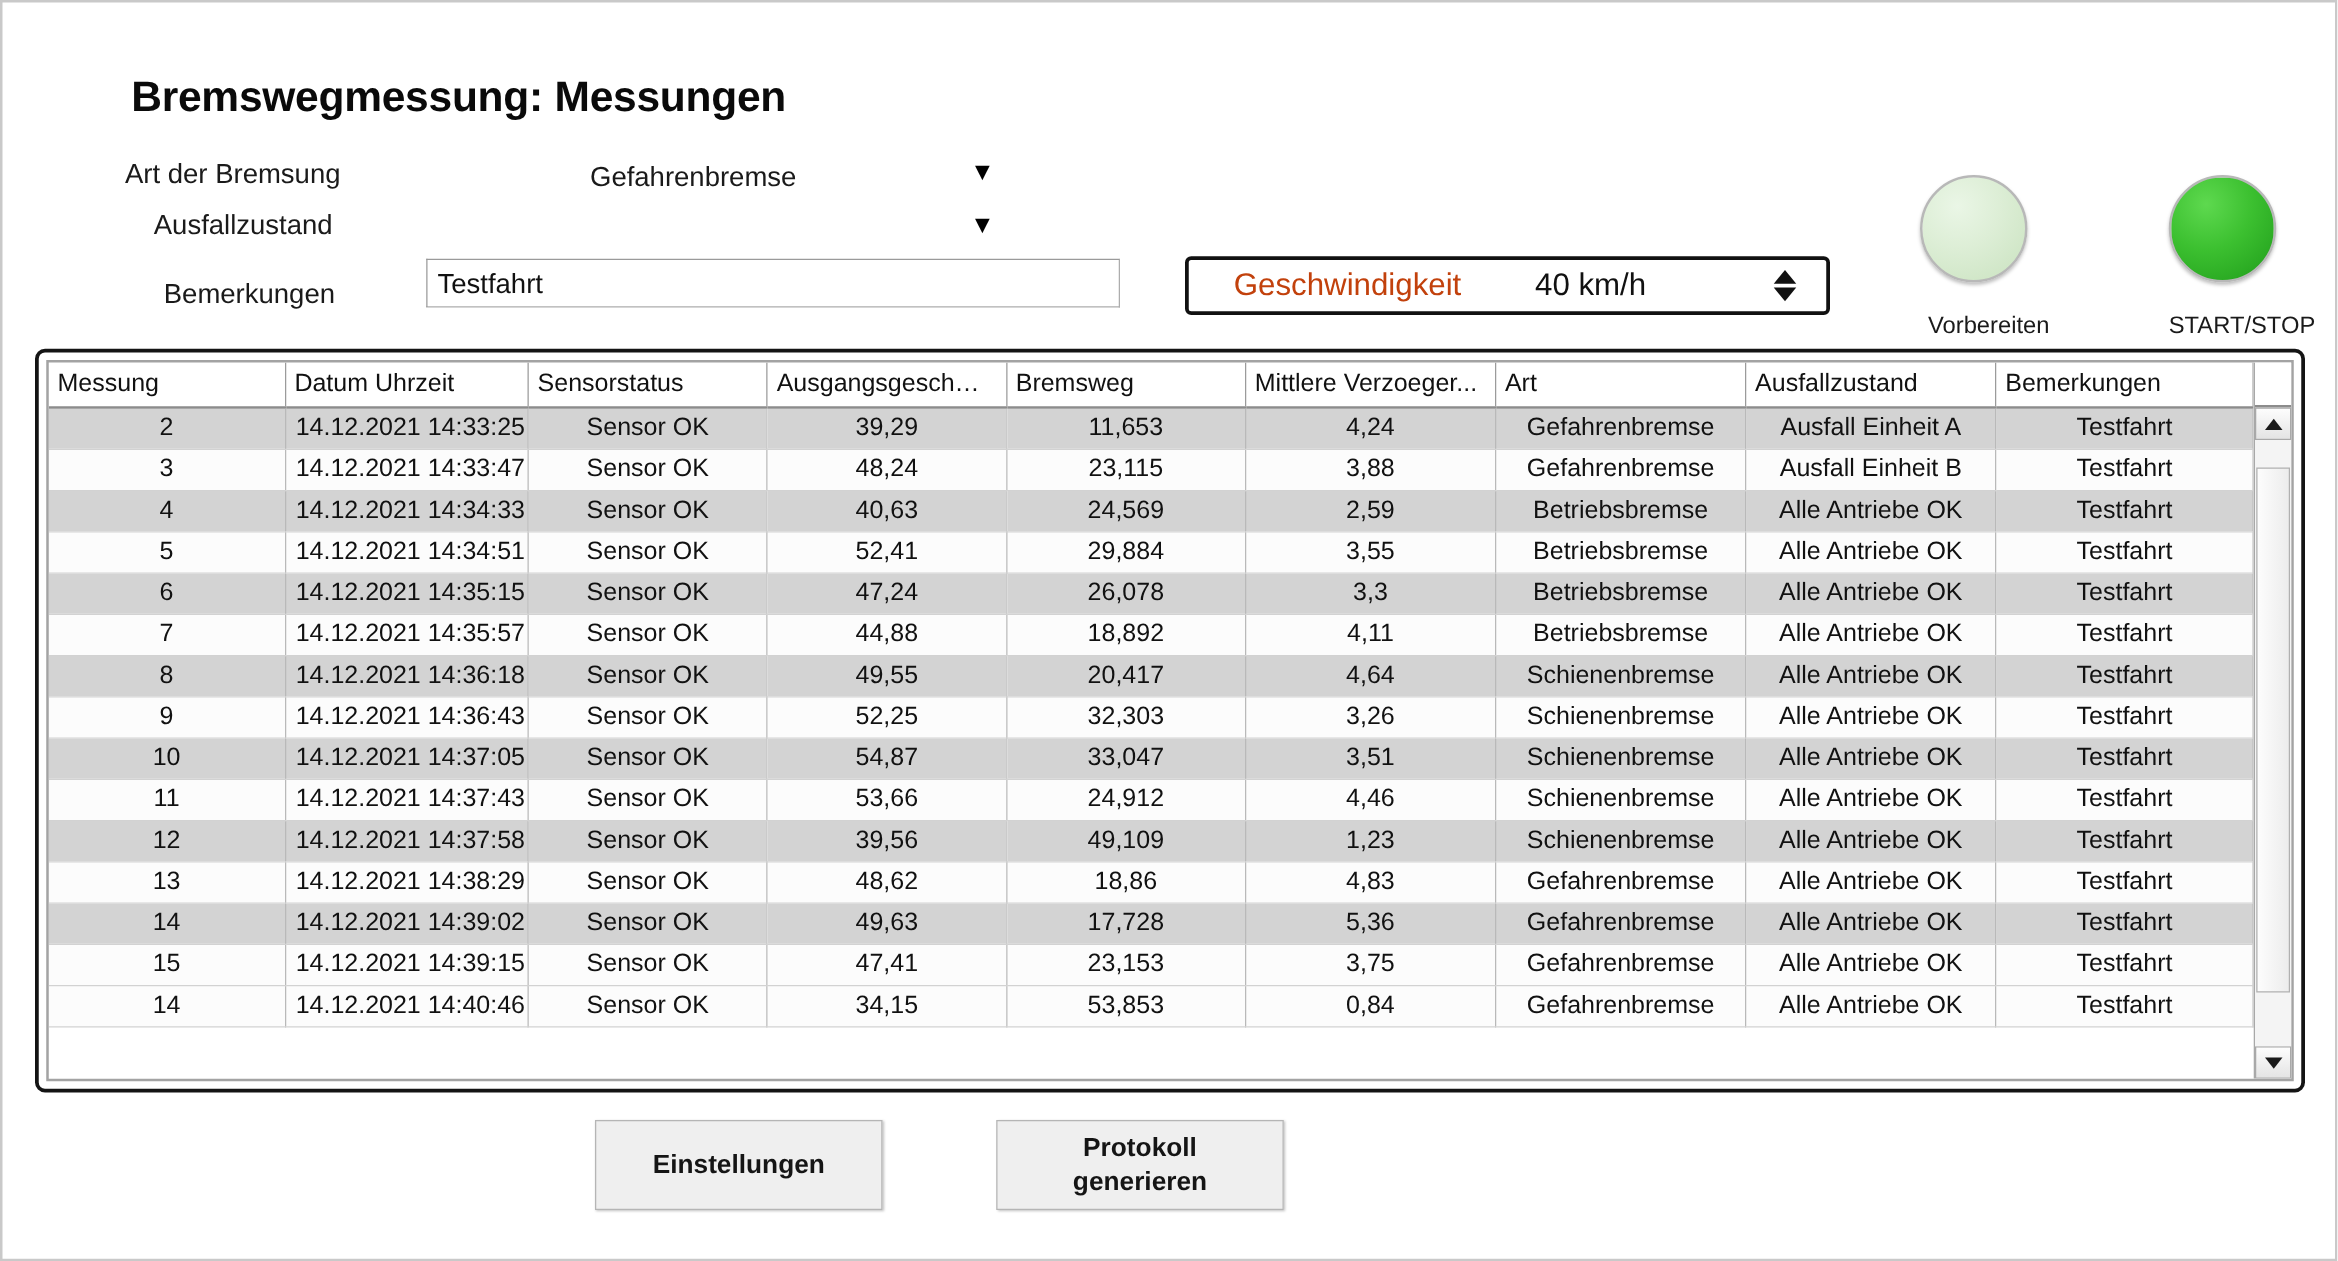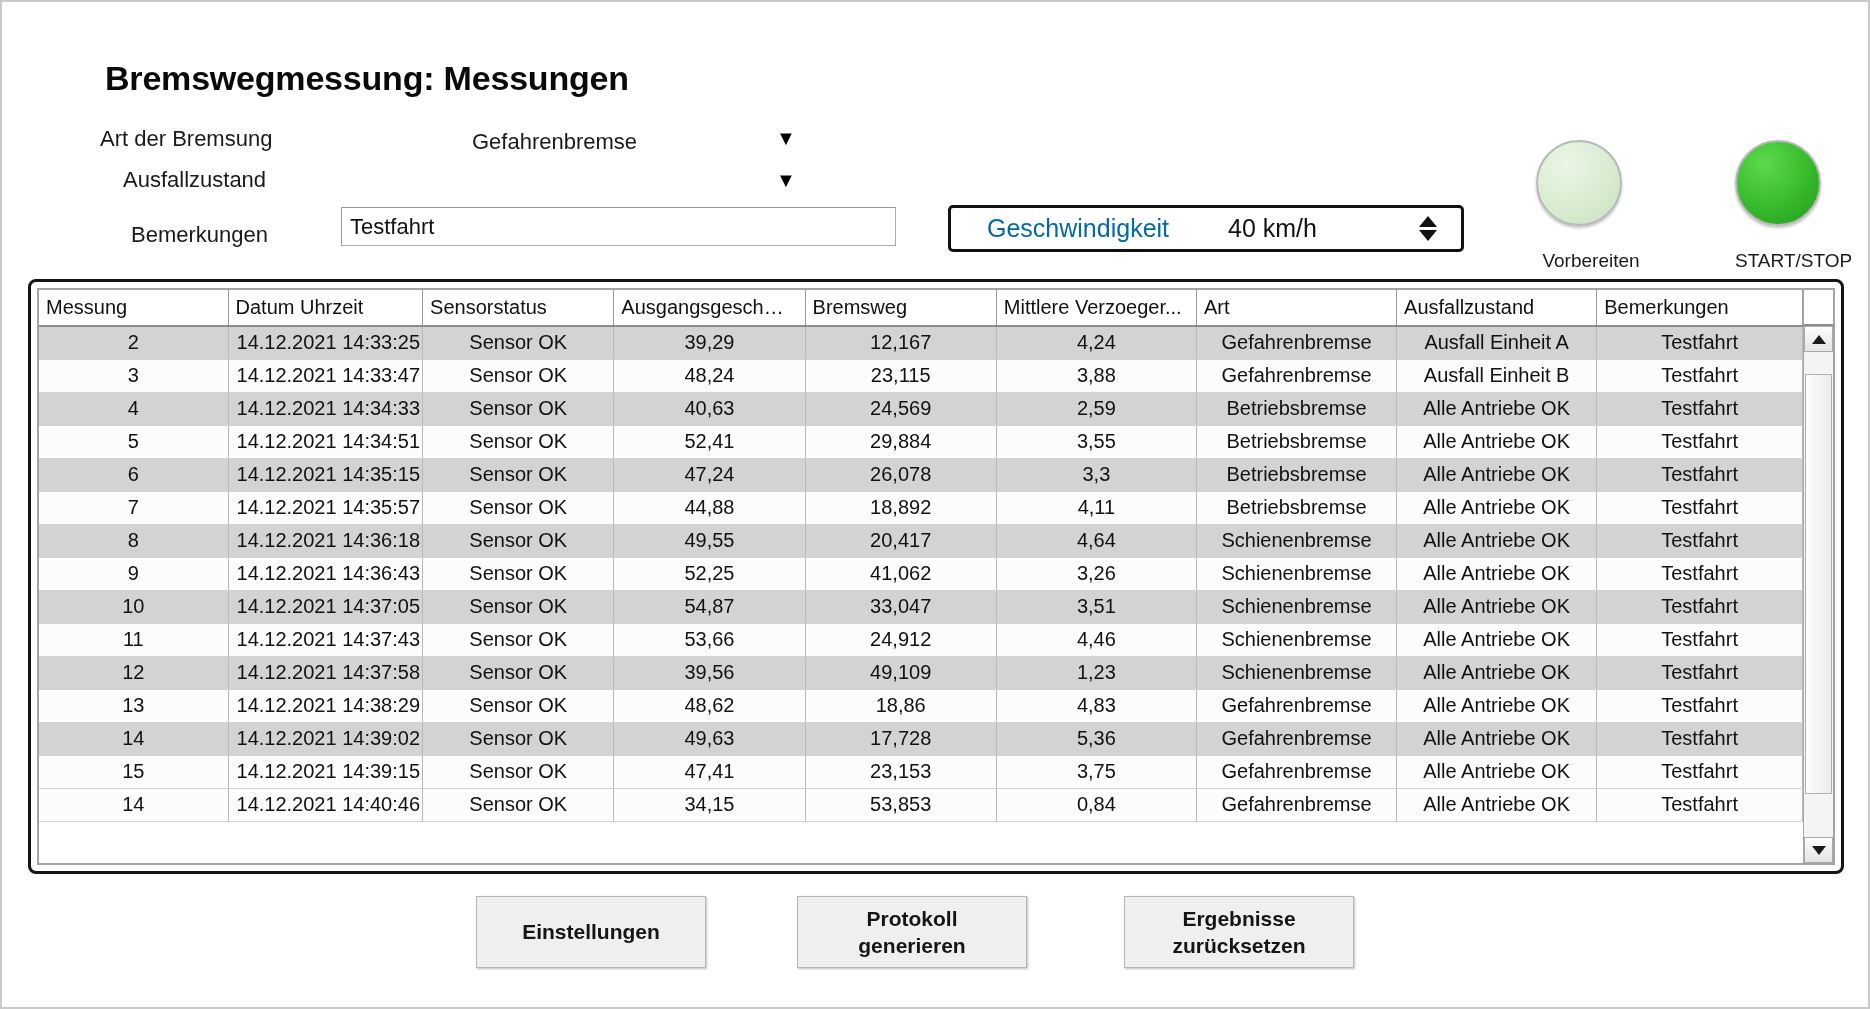--- a/index.html
+++ b/index.html
@@ -82,21 +82,21 @@
     background: #ffffff;
     border: 3px solid #111;
     border-radius: 5px;
     display: flex;
     align-items: center;
   }
   #speed-label {
     position: absolute;
     left: 36px;
     font-size: 25px;
-    color: #0369a1;
+    color: #c2410c;
     white-space: nowrap;
   }
   #speed-value {
     position: absolute;
     left: 277px;
     font-size: 25px;
     color: #111;
     white-space: nowrap;
   }
   #speed-stepper {
@@ -343,21 +343,21 @@
                 <th>Ausfallzustand</th>
                 <th>Bemerkungen</th>
               </tr>
           </thead>
           <tbody id="tbody">
               <tr class="odd">
                 <td>2</td>
                 <td>14.12.2021 14:33:25</td>
                 <td>Sensor OK</td>
                 <td>39,29</td>
-                <td>12,167</td>
+                <td>11,653</td>
                 <td>4,24</td>
                 <td>Gefahrenbremse</td>
                 <td>Ausfall Einheit A</td>
                 <td>Testfahrt</td>
               </tr>
               <tr class="even">
                 <td>3</td>
                 <td>14.12.2021 14:33:47</td>
                 <td>Sensor OK</td>
                 <td>48,24</td>
@@ -420,21 +420,21 @@
                 <td>4,64</td>
                 <td>Schienenbremse</td>
                 <td>Alle Antriebe OK</td>
                 <td>Testfahrt</td>
               </tr>
               <tr class="even">
                 <td>9</td>
                 <td>14.12.2021 14:36:43</td>
                 <td>Sensor OK</td>
                 <td>52,25</td>
-                <td>41,062</td>
+                <td>32,303</td>
                 <td>3,26</td>
                 <td>Schienenbremse</td>
                 <td>Alle Antriebe OK</td>
                 <td>Testfahrt</td>
               </tr>
               <tr class="odd">
                 <td>10</td>
                 <td>14.12.2021 14:37:05</td>
                 <td>Sensor OK</td>
                 <td>54,87</td>
@@ -524,16 +524,14 @@
         <div class="sb-btn">
             <span class="tri-dn"></span>
           </div>
       </div>
     </div>
   </div>
 
   <div class="btn" id="btn-einstellungen">Einstellungen</div>
   <div class="btn" id="btn-protokoll">Protokoll
 generieren</div>
-  <div class="btn" id="btn-ergebnisse">Ergebnisse
-zurücksetzen</div>
 
 </div>
 
 </body></html>

